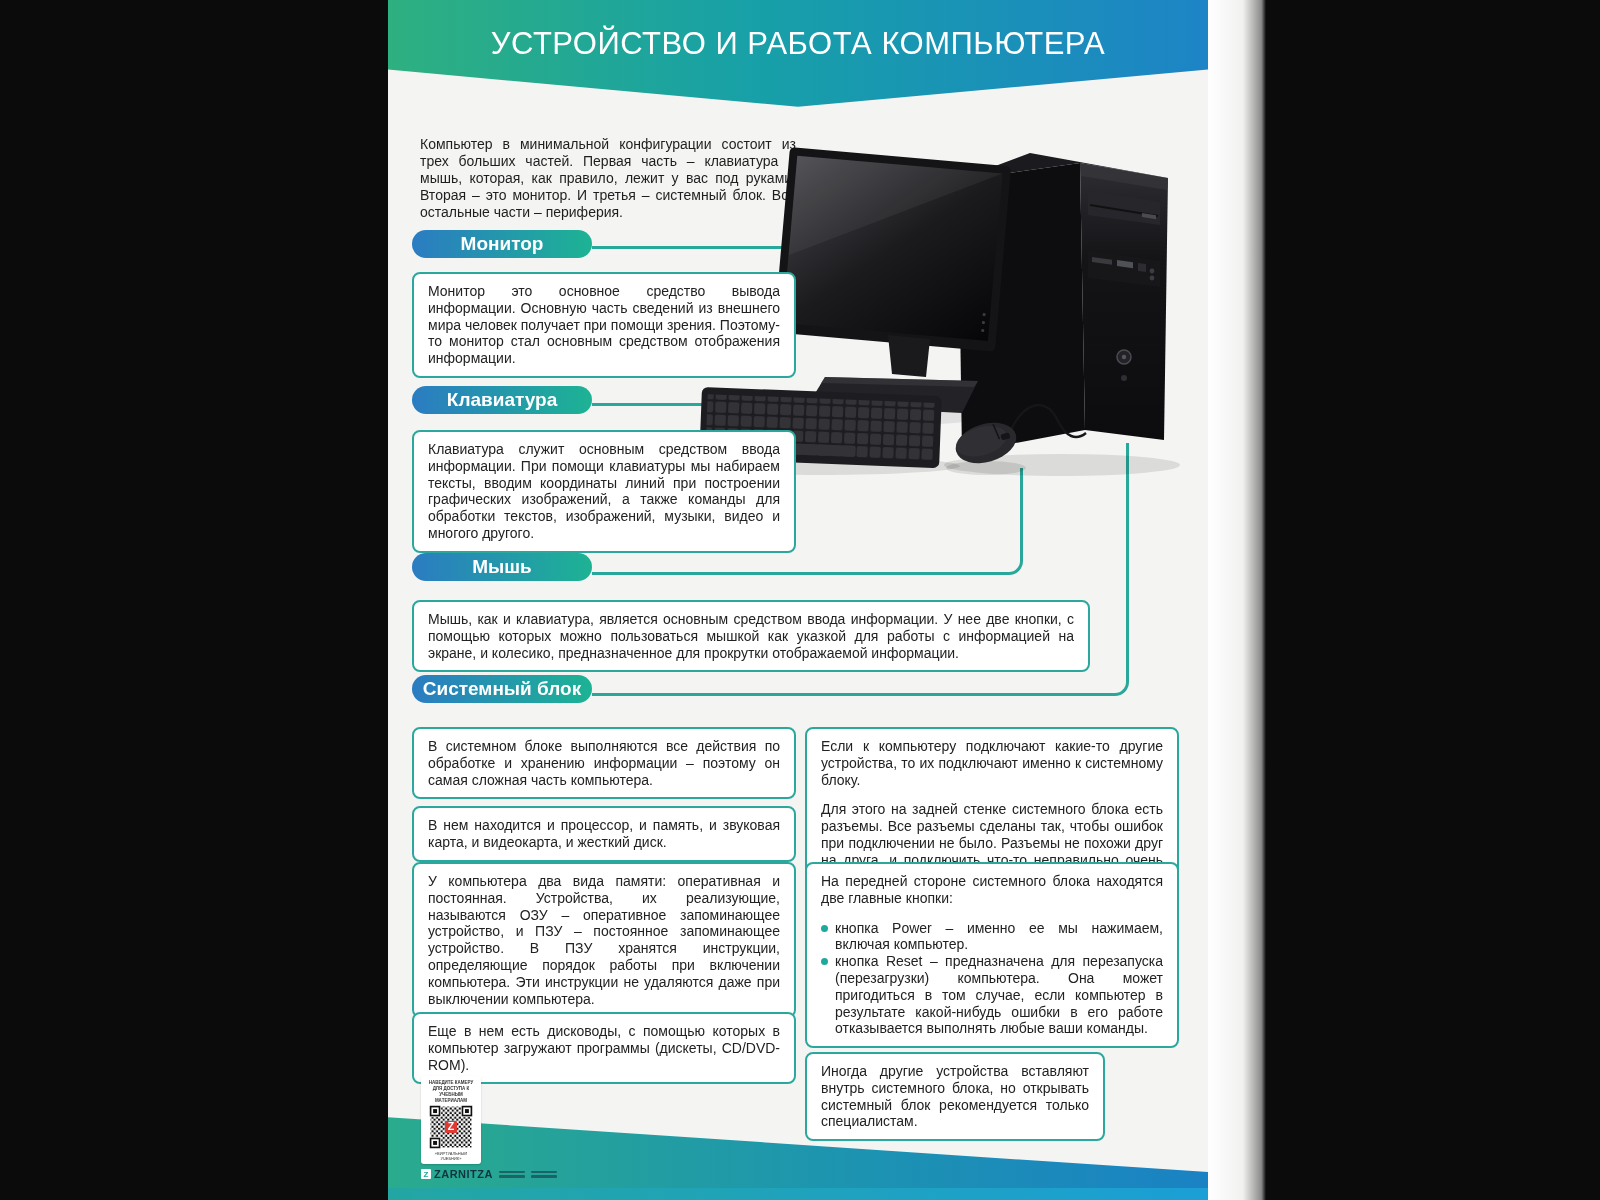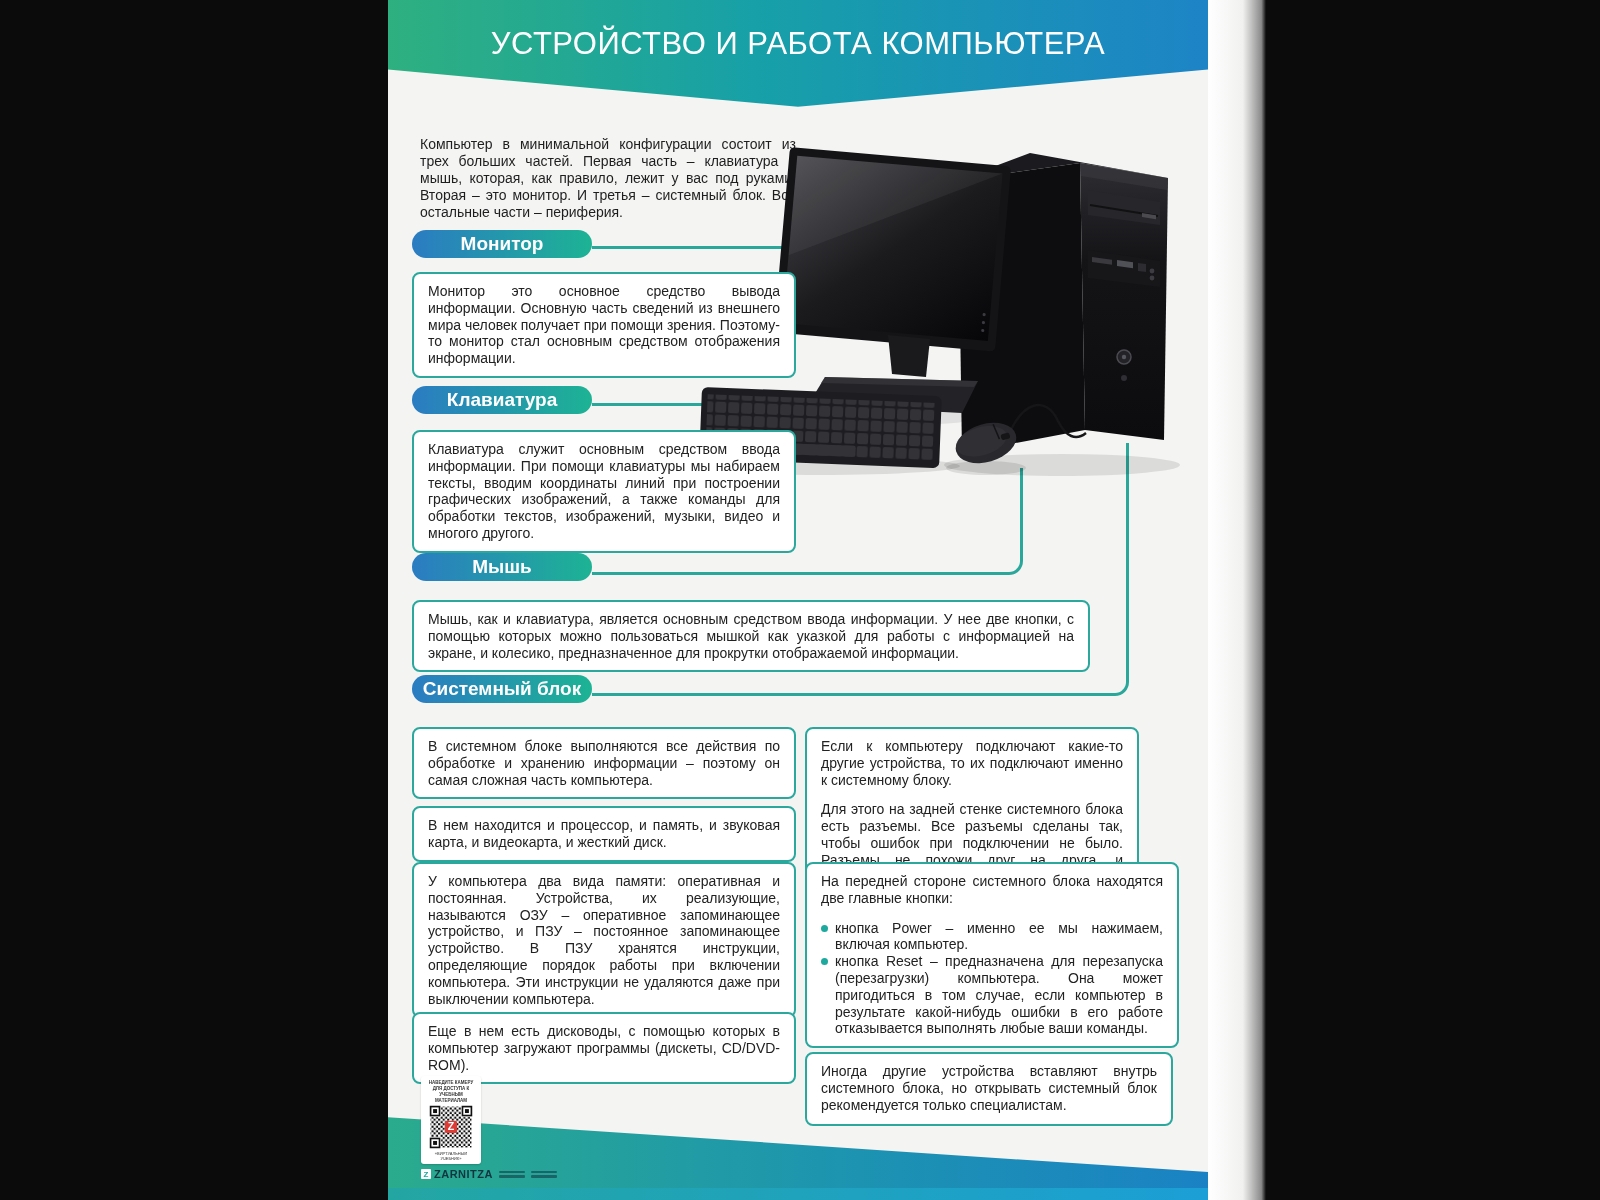--- a/index.html
+++ b/index.html
@@ -42,23 +42,23 @@
     box-sizing:border-box;z-index:2;}
   .tbox p{margin:0;}
   .tbox p + p{margin-top:13px;}
   #box-monitor{left:24px;top:272px;width:384px;min-height:96px;}
   #box-keyboard{left:24px;top:430px;width:384px;min-height:100px;}
   #box-mouse{left:24px;top:600px;width:678px;min-height:66px;}
   #box-l1{left:24px;top:727px;width:384px;min-height:72px;}
   #box-l2{left:24px;top:806px;width:384px;min-height:50px;}
   #box-l3{left:24px;top:862px;width:384px;min-height:133px;}
   #box-l4{left:24px;top:1012px;width:384px;min-height:53px;}
-  #box-r1{left:417px;top:727px;width:334px;min-height:122px;}
+  #box-r1{left:417px;top:727px;width:374px;min-height:122px;}
   #box-r2{left:417px;top:862px;width:374px;min-height:179px;}
-  #box-r3{left:417px;top:1052px;width:368px;min-height:74px;}
+  #box-r3{left:417px;top:1052px;width:300px;min-height:74px;}
   .blist{list-style:none;margin:13px 0 0 0;padding:0;}
   .blist li{position:relative;padding-left:14px;}
   .blist li::before{content:"";position:absolute;left:0;top:5px;width:7px;height:7px;border-radius:50%;background:#1ea99e;}
 
   
   #photo{position:absolute;left:302px;top:135px;width:490px;height:345px;z-index:1;}
 
   
   .wedge{position:absolute;left:0;top:1110px;width:820px;height:90px;
     background:linear-gradient(90deg,#2aab8d 0%,#1d94b0 55%,#1a82c4 100%);

